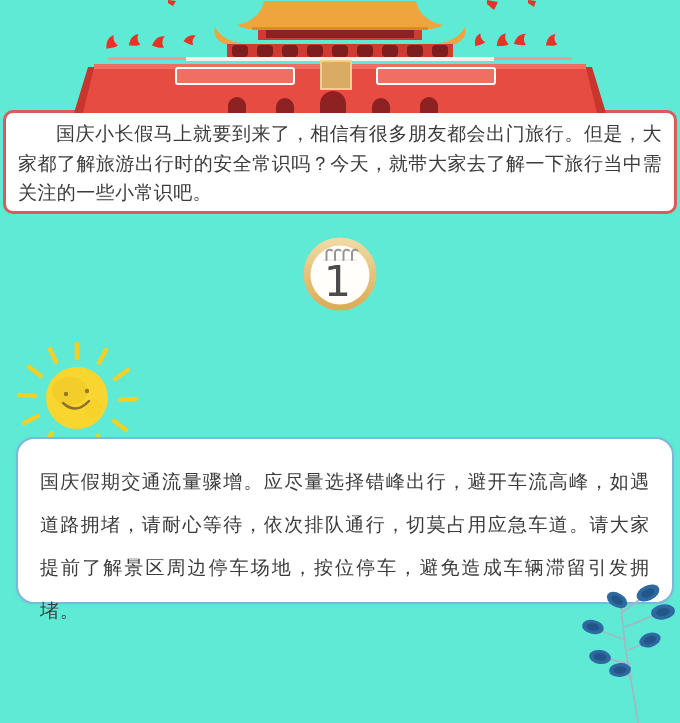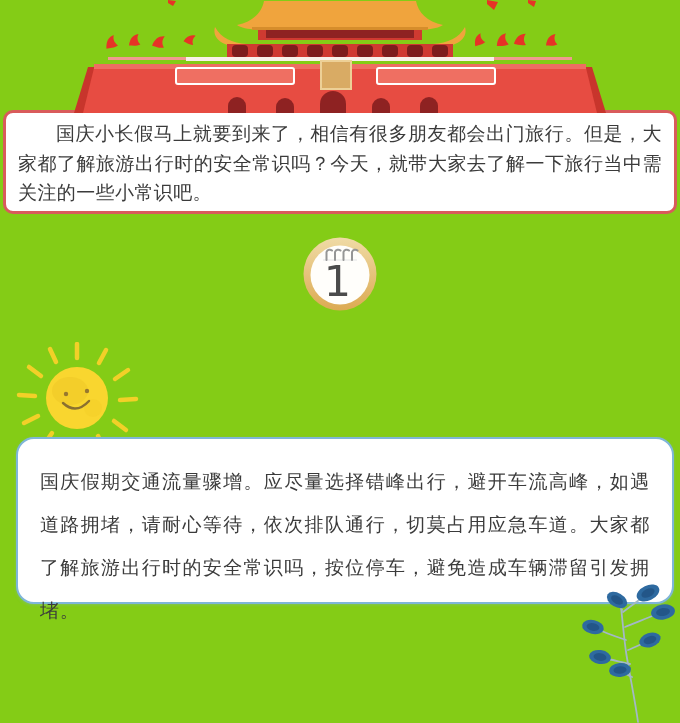--- a/index.html
+++ b/index.html
@@ -1,17 +1,17 @@
 <!DOCTYPE html>
 <html><head>
 <meta charset="utf-8">
 <style>
   html,body{margin:0;padding:0;background:#ffffff;}
   .page{
-    position:relative;width:680px;height:723px;background:#84cc16;
+    position:relative;width:680px;height:723px;background:#5eead4;
     overflow:hidden;font-family:"DejaVu Sans",sans-serif;margin:0 auto;
   }
   .abs{position:absolute;}
 
   
   .intro-box{
     left:3px;top:110px;width:674px;height:104px;box-sizing:border-box;
     border:3px solid #d95b5b;border-radius:10px;background:#ffffff;z-index:1;
   }
   .intro-box p{
@@ -172,21 +172,21 @@
     <ellipse cx="56" cy="49" rx="18" ry="14" fill="#eec526" opacity="0.5"></ellipse>
     <circle cx="79" cy="66" r="9" fill="#f3cd28" opacity="0.5"></circle>
     <g>
       <circle cx="52" cy="52" r="2.2" fill="#97782f"></circle>
       <circle cx="73" cy="49" r="2.2" fill="#97782f"></circle>
       <path d="M49,61 Q62,73 75,59" stroke="#8a7030" stroke-width="2.4" fill="none" stroke-linecap="round"></path>
     </g>
   </svg>
 
   <div class="abs tip-box">
-    <p>国庆假期交通流量骤增。应尽量选择错峰出行，避开车流高峰，如遇道路拥堵，请耐心等待，依次排队通行，切莫占用应急车道。大家都了解旅游出行时的安全常识吗，按位停车，避免造成车辆滞留引发拥堵。</p>
+    <p>国庆假期交通流量骤增。应尽量选择错峰出行，避开车流高峰，如遇道路拥堵，请耐心等待，依次排队通行，切莫占用应急车道。请大家提前了解景区周边停车场地，按位停车，避免造成车辆滞留引发拥堵。</p>
   </div>
 
   <svg class="abs plant" width="106" height="141" viewBox="0 0 106 141">
     <g stroke="#a3b8c6" stroke-width="1.8" fill="none" stroke-linecap="round">
       <path d="M64,140 C61,118 56,95 52,70 C50,55 48,35 46,14"></path>
       <path d="M49,30 C57,24 65,18 72,13"></path>
       <path d="M48,28 C46,24 44,21 43,19"></path>
       <path d="M51,45 C64,40 77,34 87,31"></path>
       <path d="M52,58 C40,54 29,50 21,46"></path>
       <path d="M54,68 C62,65 69,61 75,59"></path>

